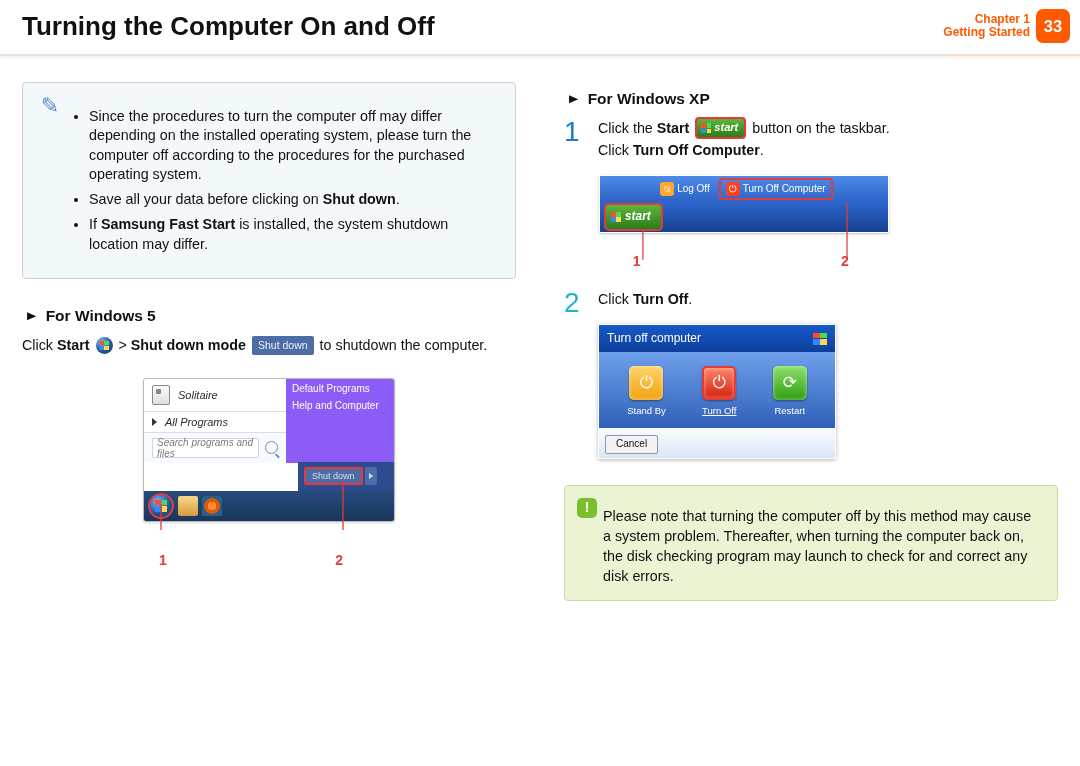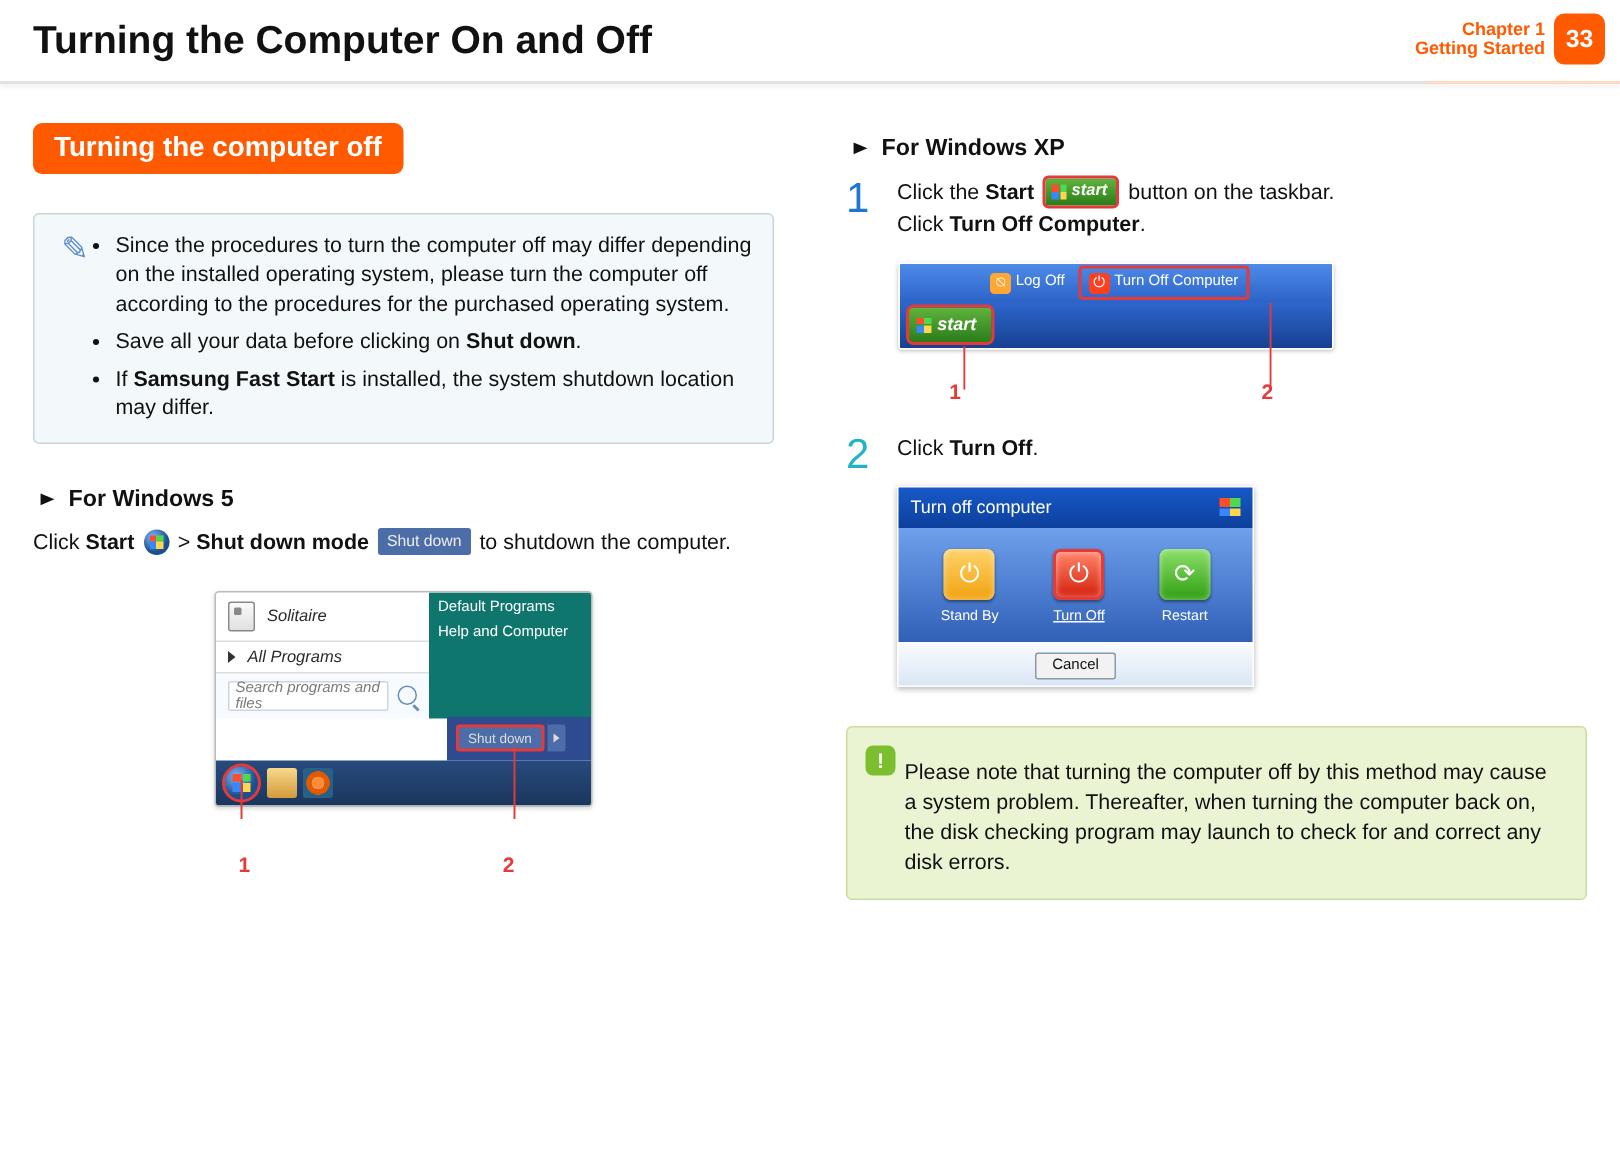--- a/index.html
+++ b/index.html
@@ -92,21 +92,21 @@
   
   .info-box {
     border: 1px solid #c9d4da;
     background: #f3f8fb;
     border-radius: 4px;
     padding: 12px 14px 12px 14px;
     display: flex;
     margin-bottom: 28px;
   }
   .info-box ul {
-    margin: 0; padding: 0 0 0 14px;
+    margin: 12px; padding: 0 0 0 14px;
     list-style: disc;
   }
   .info-box li { margin-bottom: 6px; line-height: 1.35; }
   .info-box li:last-child { margin-bottom: 0; }
   .note-icon {
     width: 26px;
     flex: 0 0 26px;
     text-align: center;
     color: #5b8bc9;
     font-size: 22px;
@@ -198,21 +198,21 @@
     border-radius:2px;
     padding:2px 4px;
     height:14px;
     display:flex;align-items:center;
     background:#fff;
   }
   .mag { width:11px;height:11px;border:1px solid #6b8fb3;border-radius:50%;position:relative;}
   .mag::after{content:"";position:absolute;right:-3px;bottom:-3px;width:5px;height:1.5px;background:#6b8fb3;transform:rotate(45deg);}
   .win7-right-pane{
     width:96px;
-    background:#0f766e;
+    background:#8b5cf6;
     color:#fff;
     font-size:10px;
     padding:4px 6px;
     display:flex;flex-direction:column;gap:6px;
   }
   .win7-shutdown-box{
     position:relative;
     margin-top: -1px;
     width:96px;
     background:#2e4b8f;
@@ -358,21 +358,21 @@
     width:34px;height:34px;border-radius:5px;margin:0 auto 4px auto;
     display:flex;align-items:center;justify-content:center;color:#fff;font-size:17px;
     box-shadow:inset 0 0 4px rgba(255,255,255,0.5), 0 1px 2px rgba(0,0,0,0.4);
   }
   .xp-action.standby .sq{background:linear-gradient(#ffd36a,#f0a20f);}
   .xp-action.turnoff .sq{background:linear-gradient(#ff846a,#d4200b);border:2px solid #e53a3a;box-sizing:border-box;}
   .xp-action.restart .sq{background:linear-gradient(#8ce06a,#2f9e10);}
   .xp-action.turnoff .lbl{text-decoration:underline;}
   .xp-dialog-footer{
     background:linear-gradient(#fafcff,#dae6f5);
-    text-align:center;padding:4px 6px;
+    text-align:left;padding:4px 6px;
   }
   .xp-cancel{
     display:inline-block;background:#f2f2f2;border:1px solid #8a98a8;font-size:10px;padding:1px 10px;border-radius:2px;
   }
 
   .warn-box{
     margin-top:26px;
     background:#eaf4d3;
     border:1px solid #cbdca0;
     border-radius:4px;
@@ -401,21 +401,20 @@
         <div>Chapter 1</div>
         <div>Getting Started</div>
       </div>
       <div class="page-badge">33</div>
     </div>
   </div>
   <div class="header-rule"></div>
 
   <div class="columns">
     <div class="col left">
-      <div class="section-bar">Turning the computer off</div>
 
       <div class="info-box">
         <div class="note-icon">✎</div>
         <ul>
           <li>Since the procedures to turn the computer off may differ depending on the installed operating system, please turn the computer off according to the procedures for the purchased operating system.</li>
           <li>Save all your data before clicking on <b>Shut down</b>.</li>
           <li>If <b>Samsung Fast Start</b> is installed, the system shutdown location may differ.</li>
         </ul>
       </div>
 

